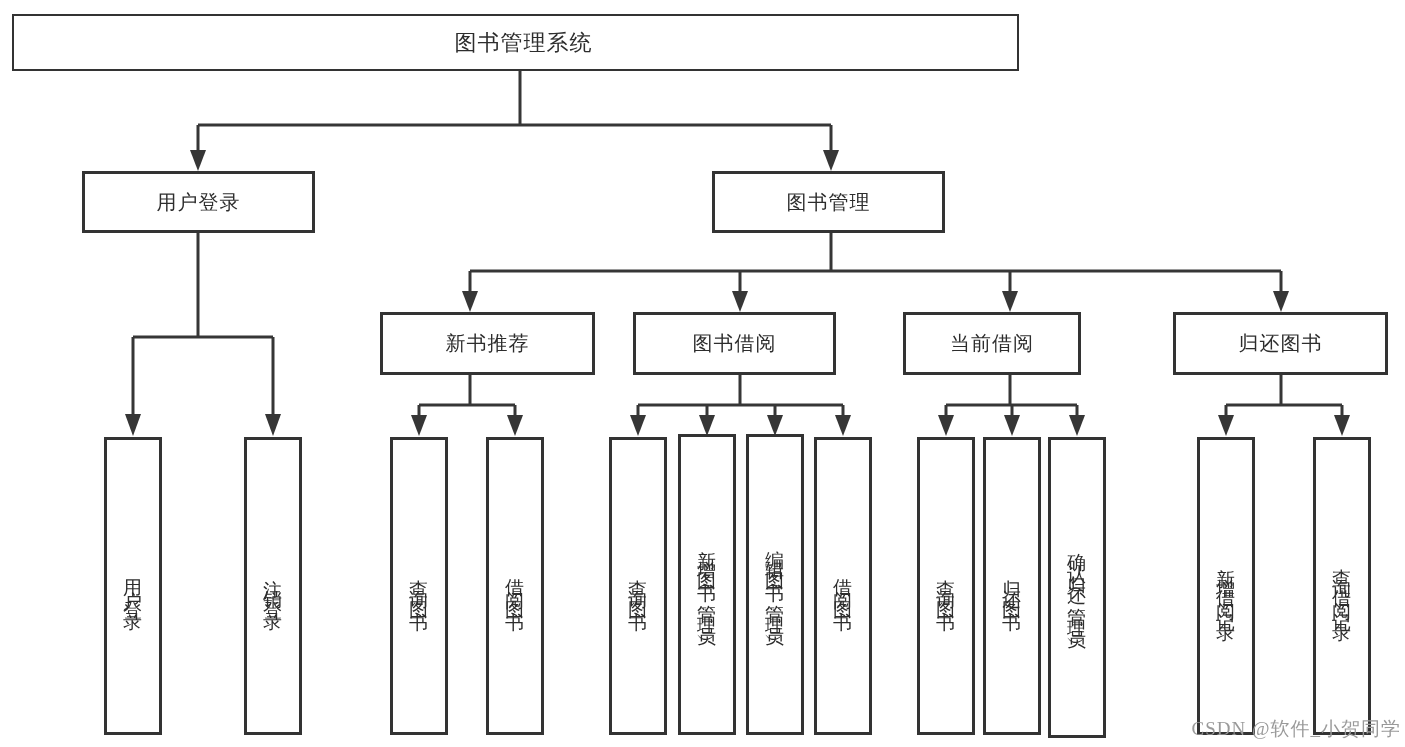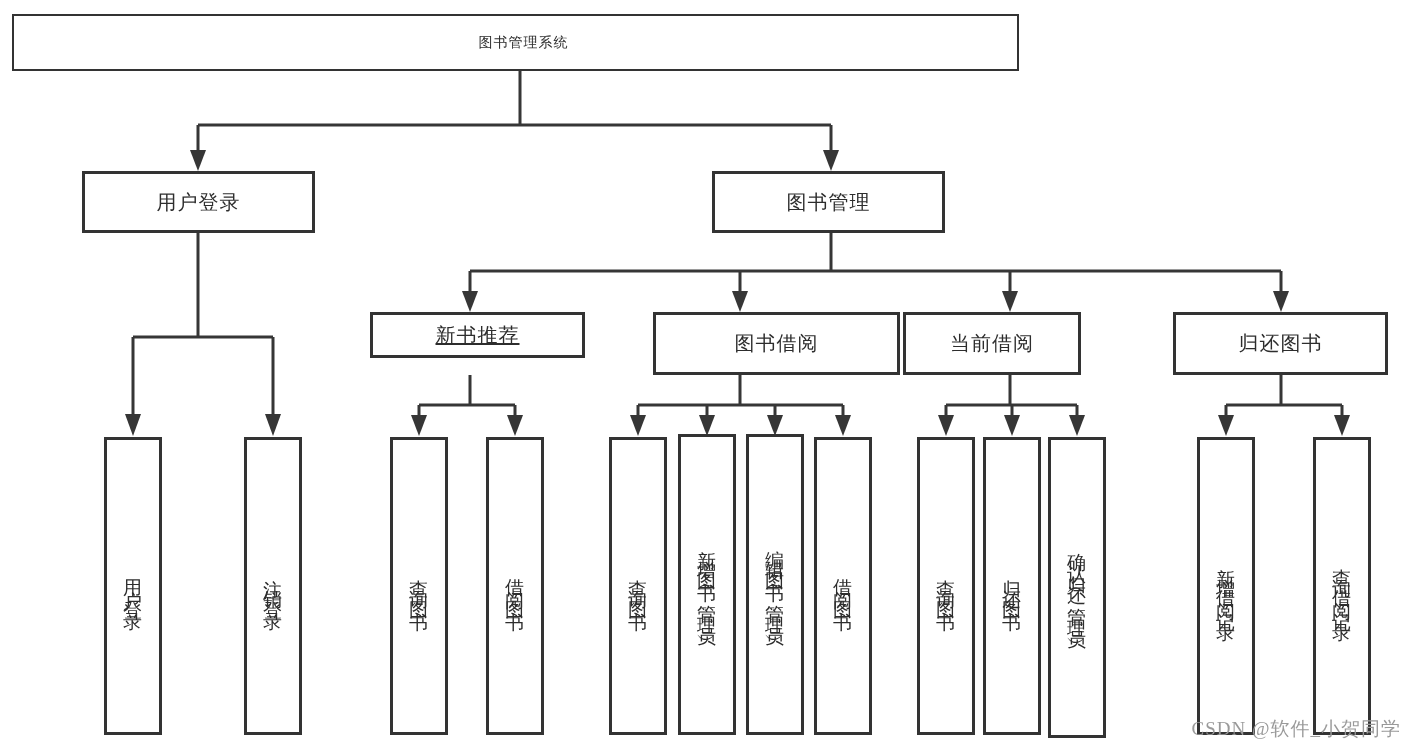--- a/index.html
+++ b/index.html
@@ -19,21 +19,21 @@
     border: 3px solid #333333;
     box-sizing: border-box;
     display: flex;
     align-items: center;
     justify-content: center;
     z-index: 1;
     font-size: 20px;
     letter-spacing: 1px;
     color: #2d2d2d;
   }
-  .box.root { border-width: 2px; font-size: 14px; padding-left: 16px; }
+  .box.root { border-width: 2px; font-size: 22px; padding-left: 16px; }
   .vlabel {
     writing-mode: vertical-rl;
     text-orientation: mixed;
     font-size: 19px;
     letter-spacing: 11px;
     line-height: 1;
     white-space: nowrap;
   }
   .watermark {
     position: absolute;
@@ -96,24 +96,24 @@
     <span>图书管理系统</span>
   </div>
 
   <div class="box" style="left:82px; top:171px; width:233px; height:62px;">
     <span>用户登录</span>
   </div>
   <div class="box" style="left:712px; top:171px; width:233px; height:62px;font-family:Liberation Mono, monospace;">
     <span>图书管理</span>
   </div>
 
-  <div class="box" style="left:370px; top:312px; width:215px; height:46px;text-decoration:underline;">
+  <div class="box" style="left:380px; top:312px; width:215px; height:63px;">
     <span>新书推荐</span>
   </div>
-  <div class="box" style="left:633px; top:312px; width:247px; height:63px;margin-left:20px;">
+  <div class="box" style="left:633px; top:312px; width:203px; height:63px;">
     <span>图书借阅</span>
   </div>
   <div class="box" style="left:903px; top:312px; width:178px; height:63px;">
     <span>当前借阅</span>
   </div>
   <div class="box" style="left:1173px; top:312px; width:215px; height:63px;">
     <span>归还图书</span>
   </div>
 
   <div class="box" style="left:104px; top:437px; width:58px; height:298px;">

